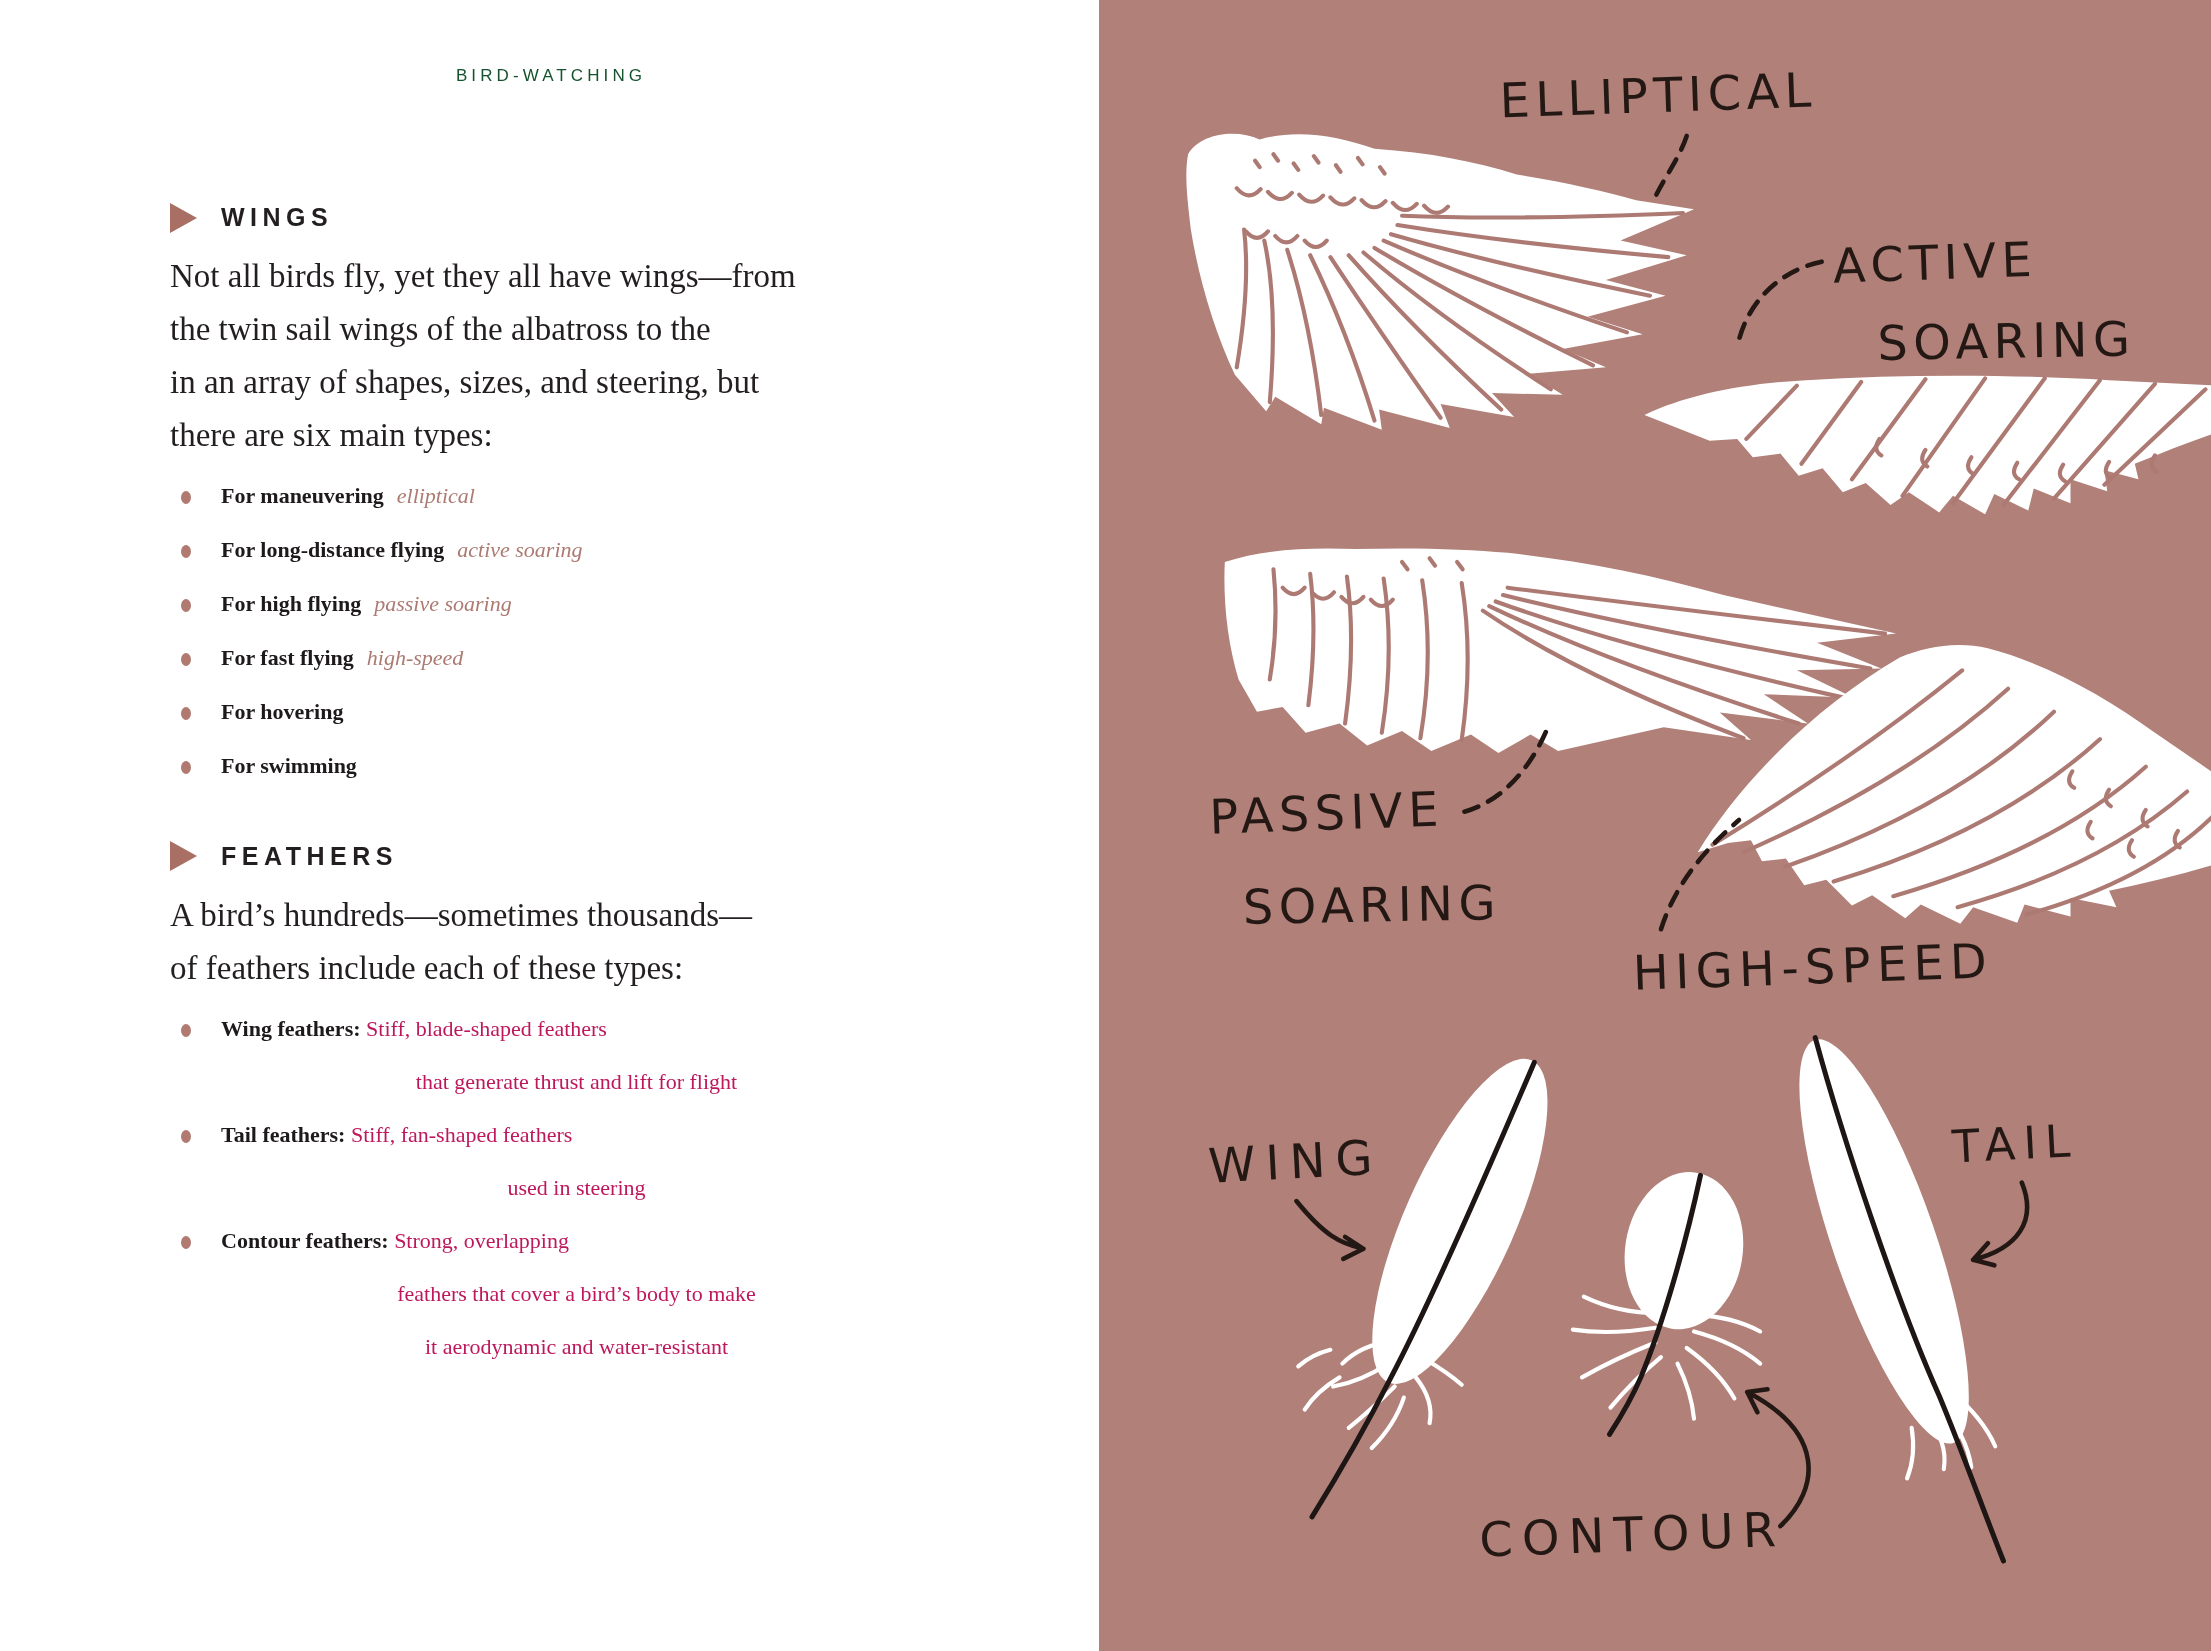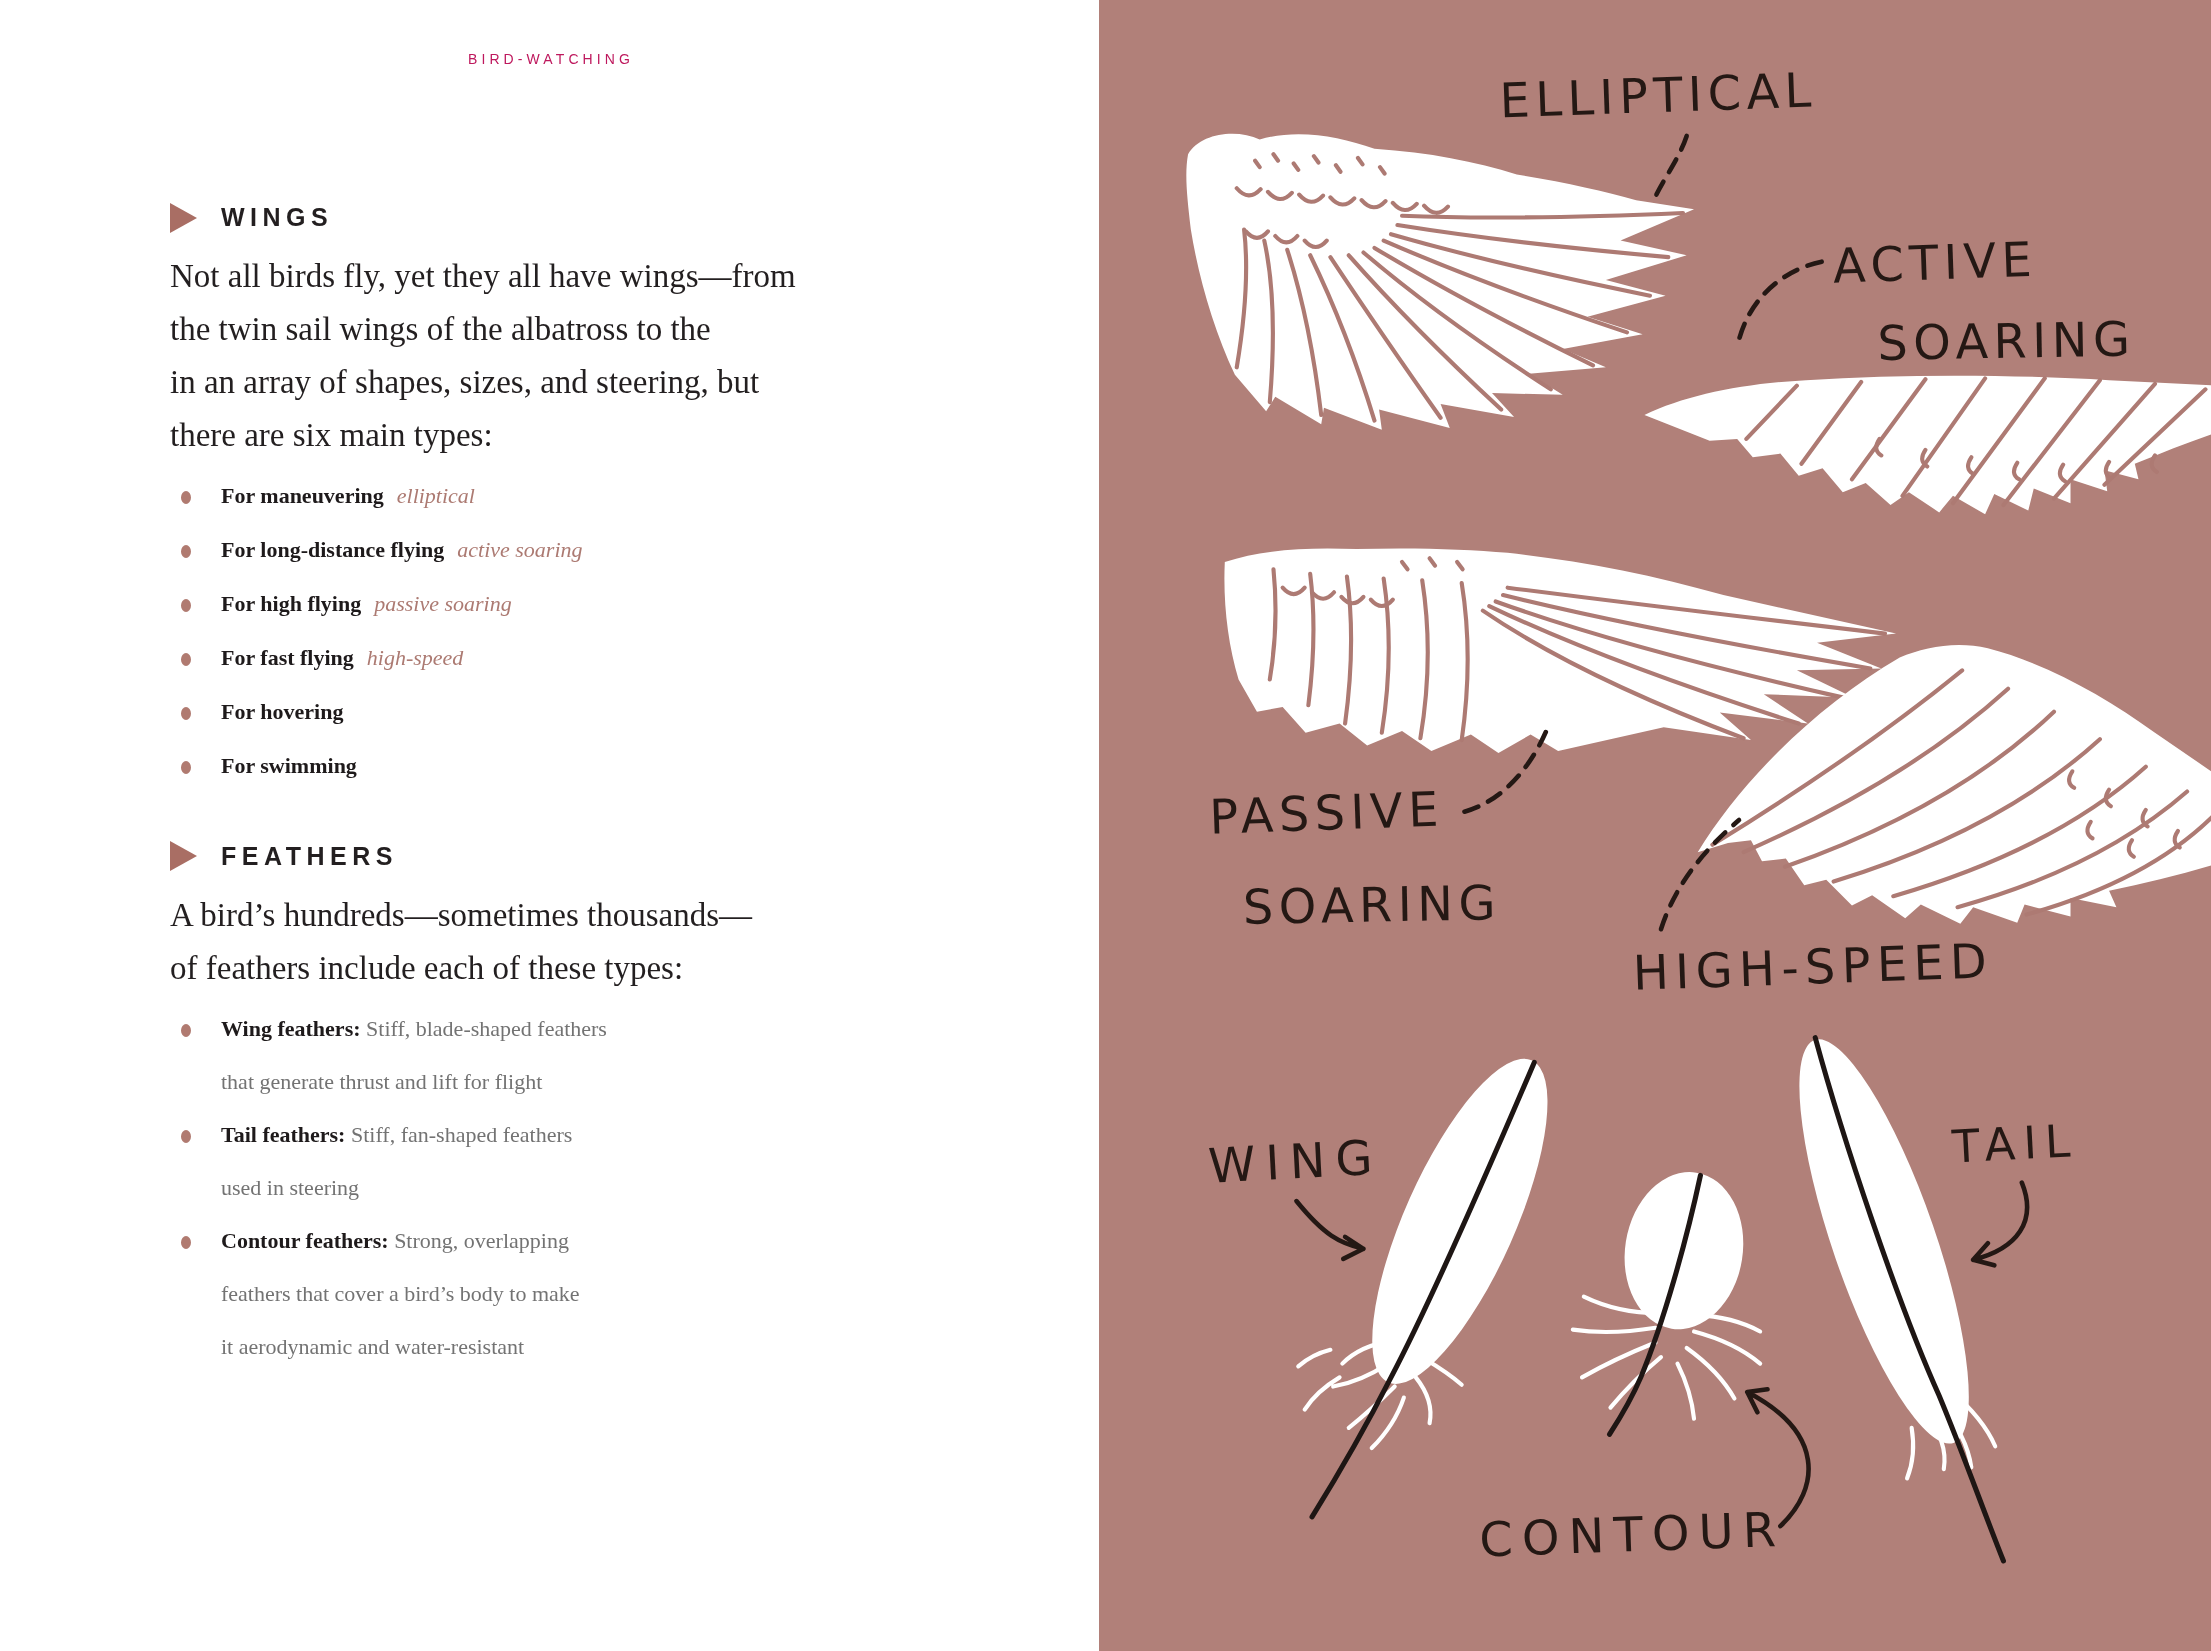--- a/index.html
+++ b/index.html
@@ -1,35 +1,35 @@
 <!DOCTYPE html>
 <html style="font-size:14.7px"><head>
 <meta charset="utf-8">
 <style>
   html,body{margin:0;padding:0;width:2211px;height:1651px;background:#ffffff;overflow:hidden;}
   .spread{position:relative;width:2211px;height:1651px;font-family:"Liberation Serif",serif;color:#231f20;}
   .left-page{position:absolute;left:0;top:0;width:1099px;height:1651px;background:#ffffff;}
-  .running-head{position:absolute;left:170px;top:51px;width:762px;text-align:center;
-    font-family:"Liberation Sans",sans-serif;font-size:14px;letter-spacing:4.1px;color:#be185d;}
+  .running-head{position:absolute;left:170px;top:66px;width:762px;text-align:center;
+    font-family:"Liberation Sans",sans-serif;font-size:17px;letter-spacing:4.1px;color:#14532d;}
   .content{position:absolute;left:170px;top:200px;width:762px;}
   .section-head{display:flex;align-items:center;margin-bottom:14.7px;height:35px;}
   .tri{width:0;height:0;border-left:27.5px solid #a96e64;border-top:15.6px solid transparent;
     border-bottom:15.6px solid transparent;margin-right:24px;}
   .sh-label{font-family:"Liberation Sans",sans-serif;font-weight:bold;font-size:25px;letter-spacing:5.5px;color:#231f20;}
   .para{margin-bottom:7.3px;}
   .ln{height:53px;line-height:53px;font-size:33px;white-space:nowrap;}
   .blist{list-style:none;margin:0;padding:0;}
   .blist li{position:relative;padding-left:51px;font-size:22px;}
   .wings-list{margin-bottom:46px;}
   .wings-list li{height:54px;line-height:54px;white-space:nowrap;}
   .dot{position:absolute;left:11px;top:22px;width:10px;height:13px;background:#b07a70;border-radius:50% 50% 50% 50%;}
   .feathers-list li{line-height:53px;margin-bottom:0;}
   .bold{font-weight:bold;color:#1e1a1b;}
   .ital{font-style:italic;color:#ac7a72;margin-left:13px;}
-  .rose{color:#737373;}
+  .rose{color:#be185d;text-align:center;}
   .folio{position:absolute;left:170px;top:1550px;width:762px;text-align:center;
     font-family:"Liberation Sans",sans-serif;font-size:28.5px;color:#2b2b2b;}
   .right-page{position:absolute;left:1099px;top:0;width:1112px;height:1651px;background:#b18079;overflow:hidden;}
   .right-page svg{display:block;}
   .hand{font-family:"DejaVu Sans",sans-serif;fill:#241814;}
   .wing-fill{fill:#ffffff;stroke:none;}
   .wing-detail{fill:none;stroke:#ad7a73;stroke-width:4.5;stroke-linecap:round;}
   .shaft{fill:none;stroke:#1e1614;stroke-width:5.5;stroke-linecap:round;}
   .wisp{fill:none;stroke:#ffffff;stroke-width:4.5;stroke-linecap:round;}
   .conn{fill:none;stroke:#241814;stroke-width:5;stroke-linecap:round;stroke-dasharray:16 12;}

